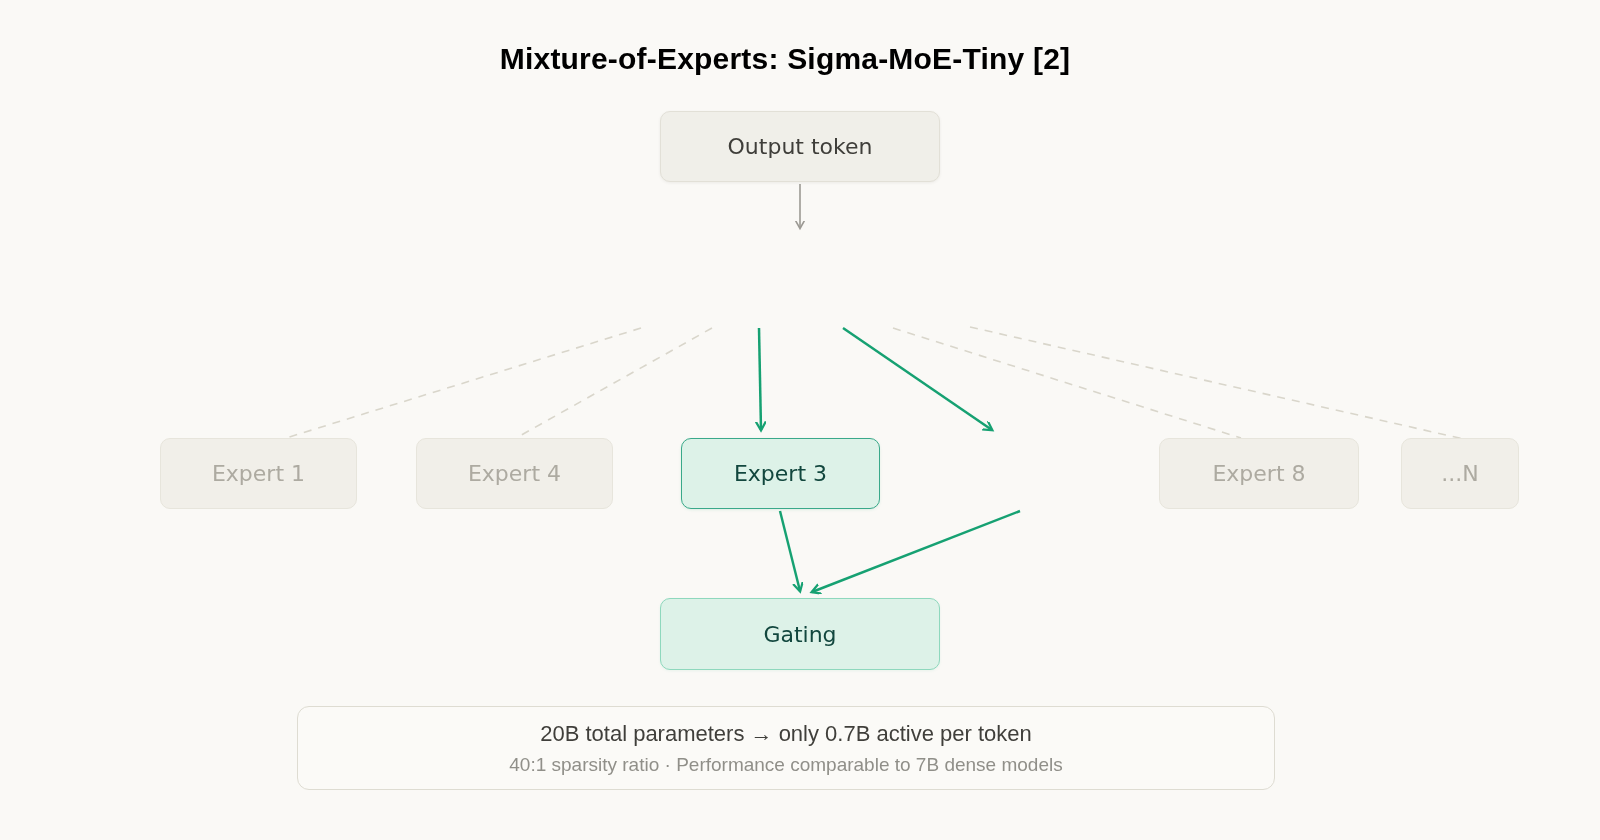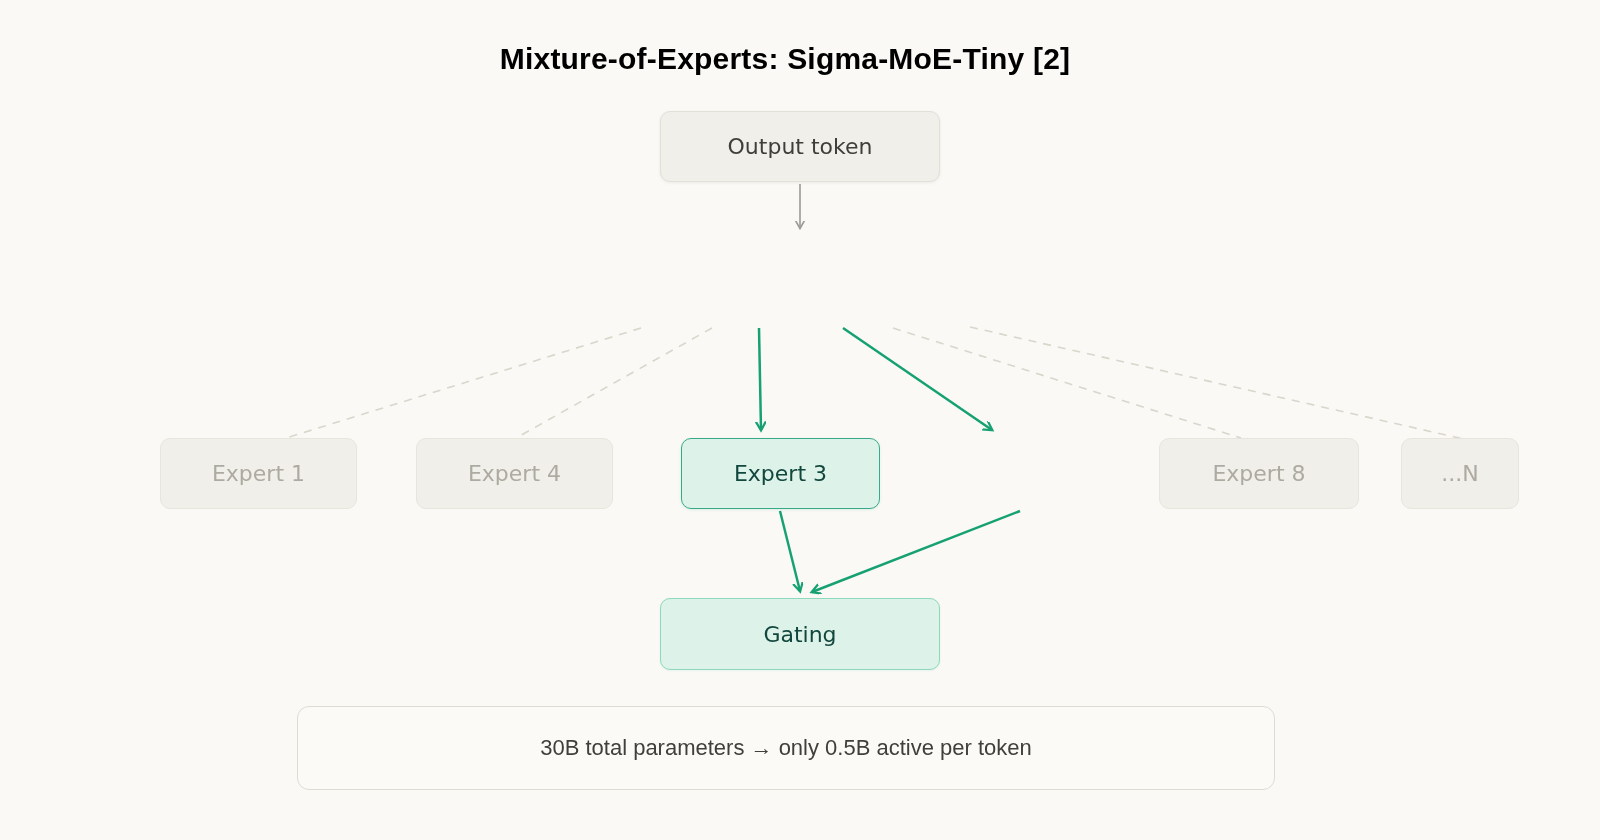--- a/index.html
+++ b/index.html
@@ -155,16 +155,17 @@
   </div>
   <div class="node node-expert e6">
     <span>...N</span>
   </div>
 
   <div class="node node-output">
     <span>Gating</span>
   </div>
 
   <div class="footer-box">
-    <div class="footer-line1">30B total parameters → only 0.5B active per token</div>
+    <div class="footer-line1">20B total parameters → only 0.7B active per token</div>
+    <div class="footer-line2">40:1 sparsity ratio · Performance comparable to 7B dense models</div>
   </div>
 
 </div>
 
 </body></html>

